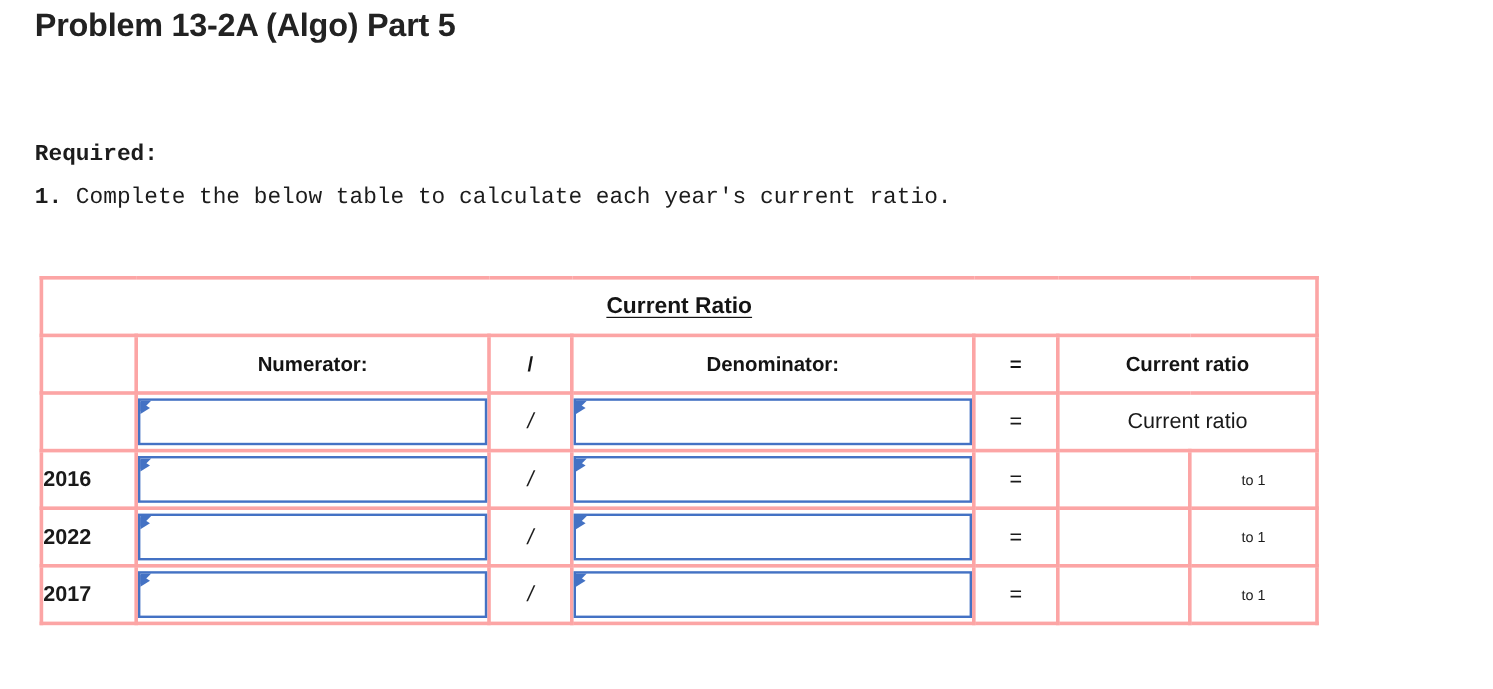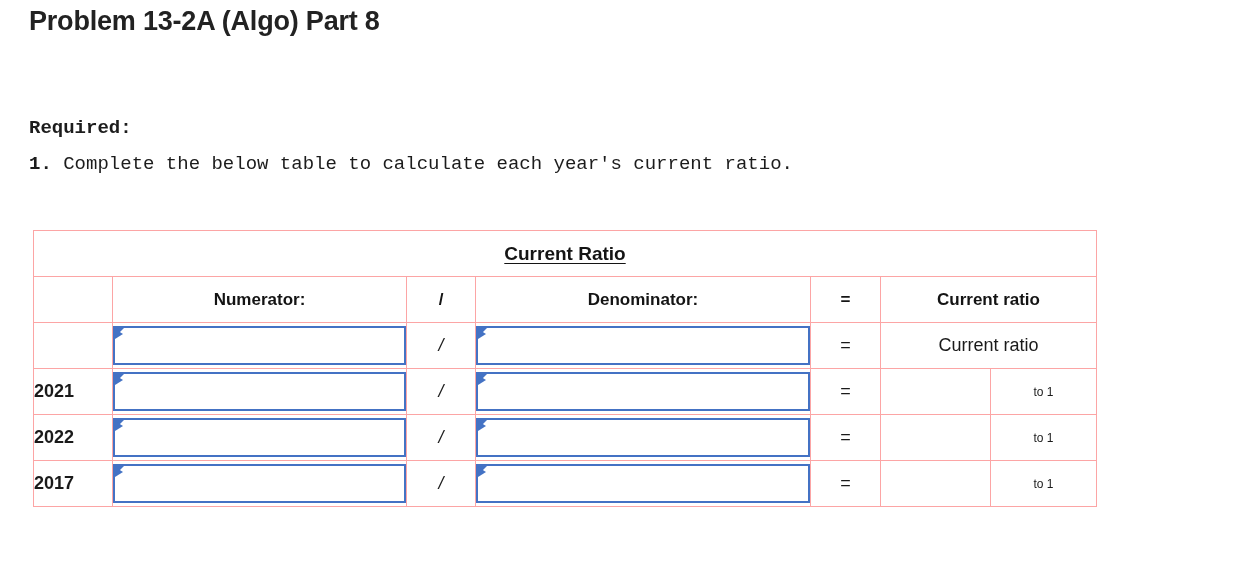--- a/index.html
+++ b/index.html
@@ -55,21 +55,21 @@
     top: 230px;
     width: 1063px;
   }
   table.ratio-table {
     border-collapse: collapse;
     table-layout: fixed;
     width: 1063px;
     font-size: 17px;
   }
   table.ratio-table td {
-    border: 1px solid #fca5a5;
+    border: 3px solid #fca5a5;
     padding: 0;
     height: 45px;
     vertical-align: middle;
     background: #ffffff;
   }
   .hdr {
     background: #85AFE3;
     font-weight: bold;
     text-align: center;
     color: #141414;
@@ -164,21 +164,21 @@
   col.c-num   { width: 294px; }
   col.c-slash { width: 69px; }
   col.c-den   { width: 335px; }
   col.c-eq    { width: 70px; }
   col.c-val   { width: 110px; }
   col.c-to1   { width: 106px; }
 </style>
 </head>
 <body>
 
-<div class="page-title">Problem 13-2A (Algo) Part 8</div>
+<div class="page-title">Problem 13-2A (Algo) Part 5</div>
 
 <div class="required-block">
   <span class="required-label">Required:</span>
   <span class="req-line"><span class="req-num">1.</span><span> Complete the below table to calculate each year's current ratio.</span></span>
 </div>
 
 <div class="ratio-table-wrap">
   <table class="ratio-table">
     <colgroup>
       <col class="c-label">
@@ -219,21 +219,21 @@
             <span class="marker"></span>
             <span class="marker2"></span>
             <input class="entry-input" type="text" value="" style="">
           </div>
         </td>
         <td class="eq">=</td>
         <td class="ratio-text" colspan="2">Current ratio</td>
       </tr>
 
       <tr>
-        <td class="yr">2021</td>
+        <td class="yr">2016</td>
         <td class="input-cell">
           <div class="entry-box">
             <span class="marker"></span>
             <span class="marker2"></span>
             <input class="entry-input" type="text" value="" style="">
           </div>
         </td>
         <td class="slash">/</td>
         <td class="input-cell">
           <div class="entry-box">

